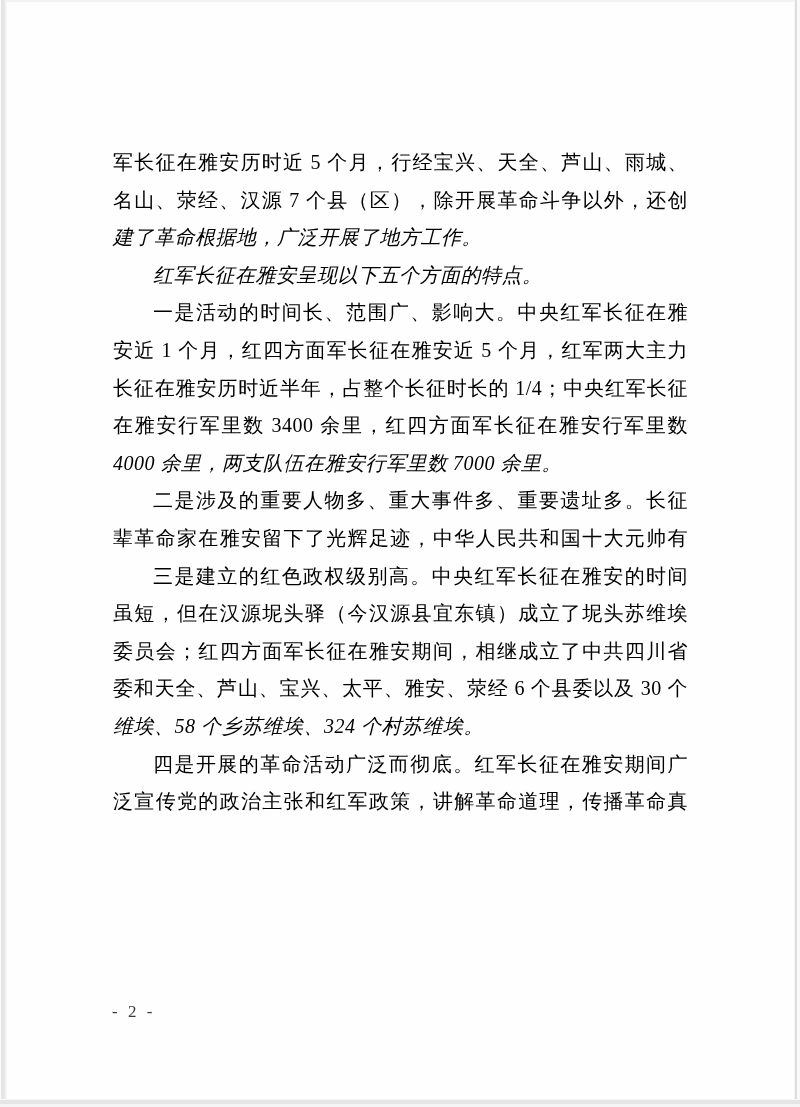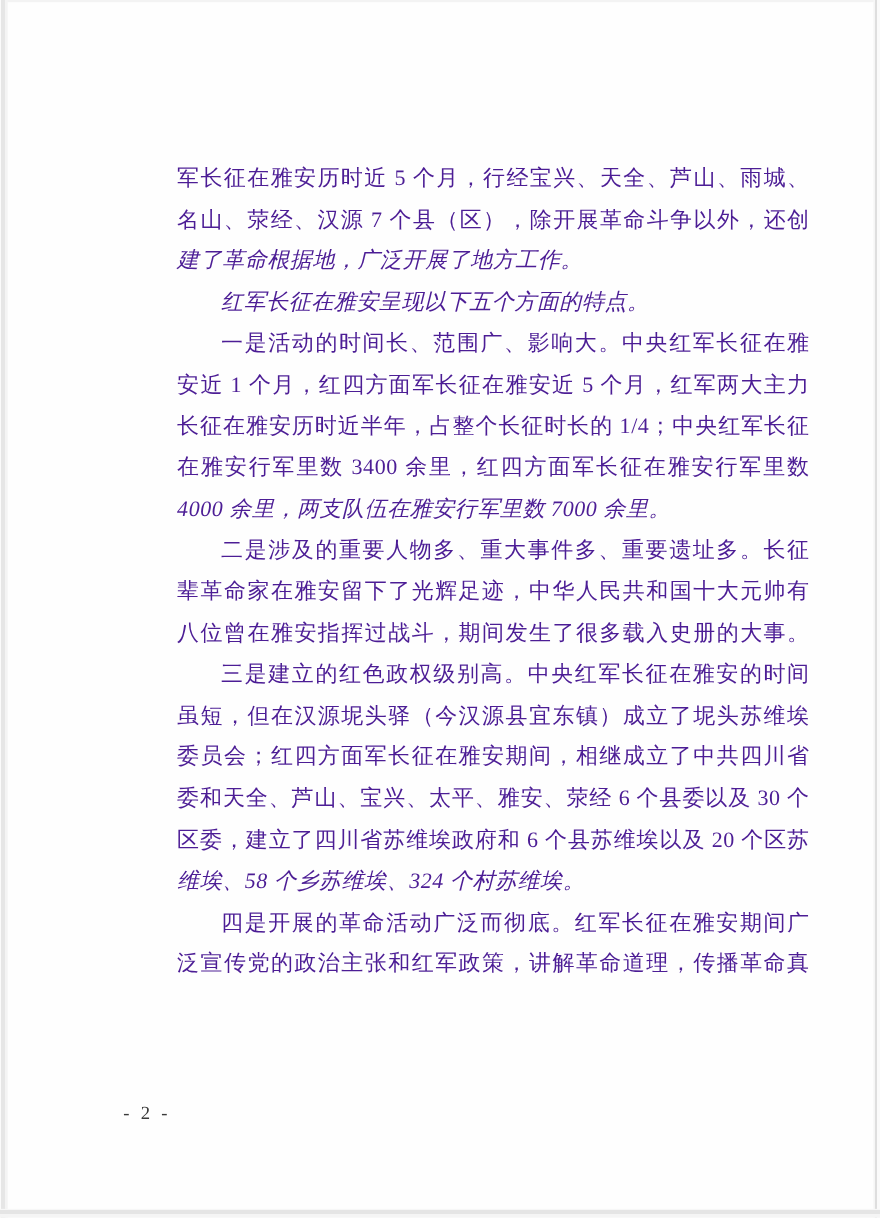--- a/index.html
+++ b/index.html
@@ -82,37 +82,35 @@
 </style>
 </head>
 <body>
 
 <div class="page">
   <div class="edge-top"></div>
   <div class="edge-left"></div>
   <div class="edge-right"></div>
   <div class="edge-bottom"></div>
 
-  <div class="text-block" id="paragraphs" style="color: #4c1d95; margin-left: 48px;">
+  <div class="text-block" id="paragraphs" style="color: #000000;">
       <div class="line">军长征在雅安历时近 5 个月，行经宝兴、天全、芦山、雨城、</div>
       <div class="line">名山、荥经、汉源 7 个县（区），除开展革命斗争以外，还创</div>
       <div class="line para-end">建了革命根据地，广泛开展了地方工作。</div>
       <div class="line indent para-end">红军长征在雅安呈现以下五个方面的特点。</div>
       <div class="line indent">一是活动的时间长、范围广、影响大。中央红军长征在雅</div>
       <div class="line">安近 1 个月，红四方面军长征在雅安近 5 个月，红军两大主力</div>
       <div class="line">长征在雅安历时近半年，占整个长征时长的 1/4；中央红军长征</div>
       <div class="line">在雅安行军里数 3400 余里，红四方面军长征在雅安行军里数</div>
       <div class="line para-end">4000 余里，两支队伍在雅安行军里数 7000 余里。</div>
       <div class="line indent">二是涉及的重要人物多、重大事件多、重要遗址多。长征</div>
       <div class="line">辈革命家在雅安留下了光辉足迹，中华人民共和国十大元帅有</div>
-      <div class="line">八位曾在雅安指挥过战斗，期间发生了很多载入史册的大事。</div>
       <div class="line indent">三是建立的红色政权级别高。中央红军长征在雅安的时间</div>
       <div class="line">虽短，但在汉源坭头驿（今汉源县宜东镇）成立了坭头苏维埃</div>
       <div class="line">委员会；红四方面军长征在雅安期间，相继成立了中共四川省</div>
       <div class="line">委和天全、芦山、宝兴、太平、雅安、荥经 6 个县委以及 30 个</div>
-      <div class="line">区委，建立了四川省苏维埃政府和 6 个县苏维埃以及 20 个区苏</div>
       <div class="line para-end">维埃、58 个乡苏维埃、324 个村苏维埃。</div>
       <div class="line indent">四是开展的革命活动广泛而彻底。红军长征在雅安期间广</div>
       <div class="line">泛宣传党的政治主张和红军政策，讲解革命道理，传播革命真</div>
     </div>
 
   <div class="footer">- 2 -</div>
 </div>
 
 </body></html>

